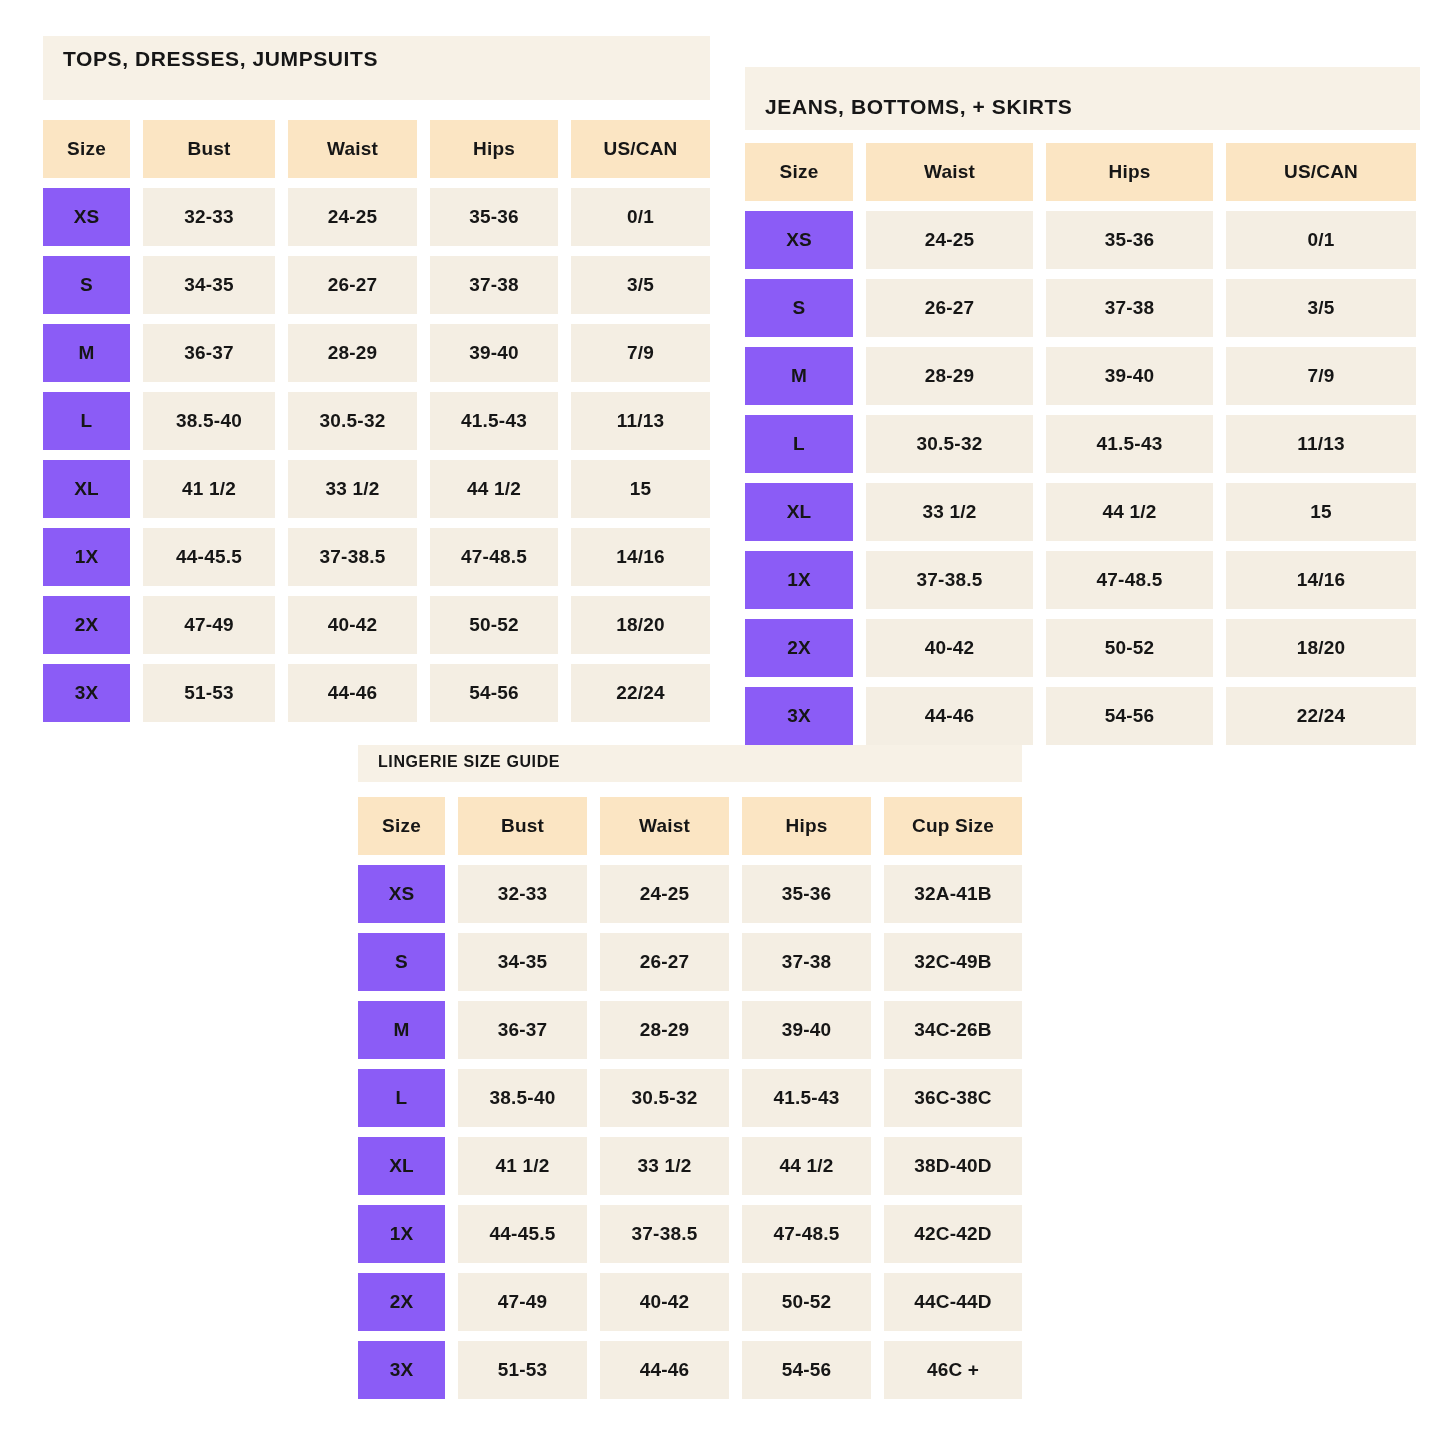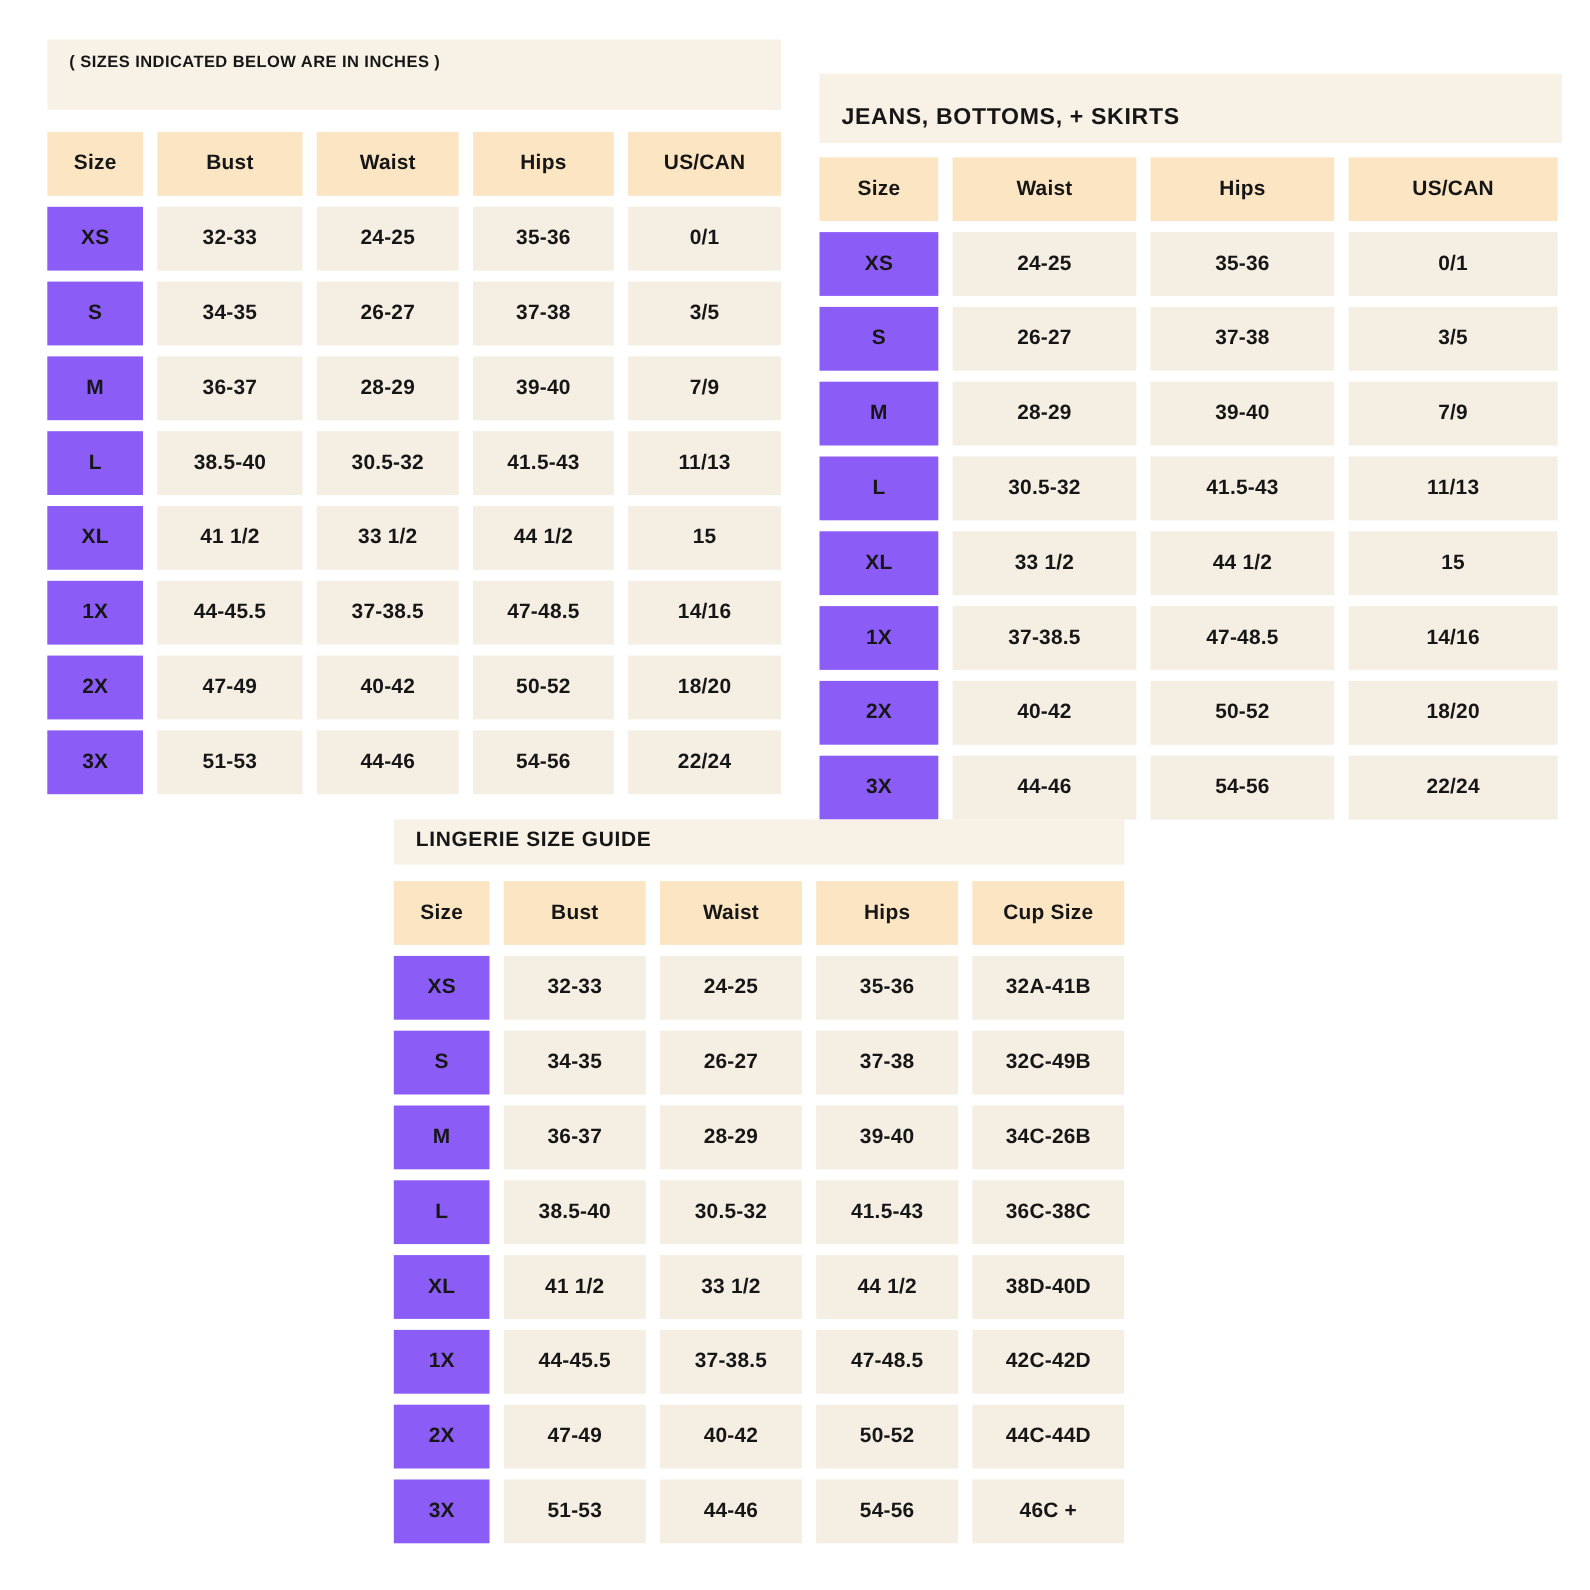--- a/index.html
+++ b/index.html
@@ -24,21 +24,21 @@
   .t0 .banner { min-height: 64px; margin-bottom: 20px; }
   .t1 .banner { min-height: 43px; margin-bottom: 13px; padding-top: 27px; }
   .t2 .banner { min-height: 37px; margin-bottom: 15px; padding-top: 7px; }
 
   .banner .title {
     font-weight: 700;
     font-size: 21px;
     letter-spacing: 0.6px;
     line-height: 1.25;
   }
-  .t2 .banner .title { font-size: 19px; }
+  .t2 .banner .title { font-size: 16px; }
   .banner .subtitle {
     font-weight: 700;
     font-size: 15px;
     letter-spacing: 0.4px;
     line-height: 1.4;
   }
 
   .grid {
     display: grid;
     column-gap: 13px;
@@ -61,21 +61,21 @@
   .size-cell   { background: #8b5cf6; }
   .data-cell   { background: #f4eee3; }
 </style>
 </head>
 <body>
 
 <div>
 
   <section class="table-block t0">
     <div class="banner">
-      <div class="subtitle">( SIZES INDICATED BELOW ARE IN INCHES )</div>
+      <div class="title">TOPS, DRESSES, JUMPSUITS</div>
     </div>
     <div class="grid">
         <div class="cell header-cell">Size</div>
         <div class="cell header-cell">Bust</div>
         <div class="cell header-cell">Waist</div>
         <div class="cell header-cell">Hips</div>
         <div class="cell header-cell">US/CAN</div>
         <div class="cell size-cell">XS</div>
         <div class="cell data-cell">32-33</div>
         <div class="cell data-cell">24-25</div>

